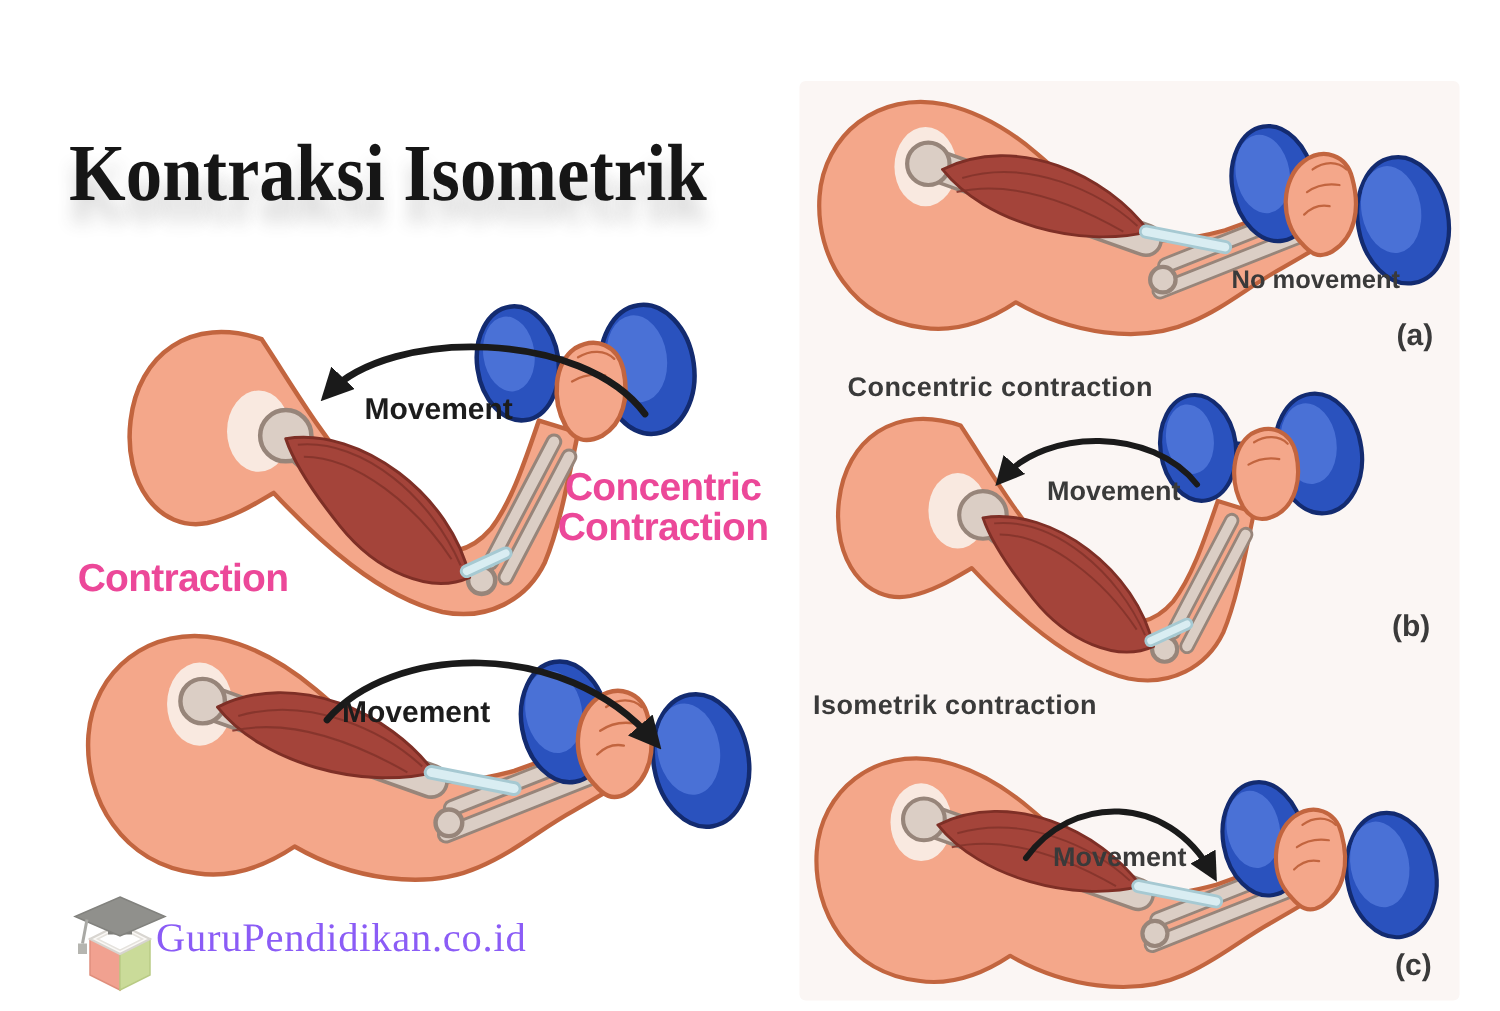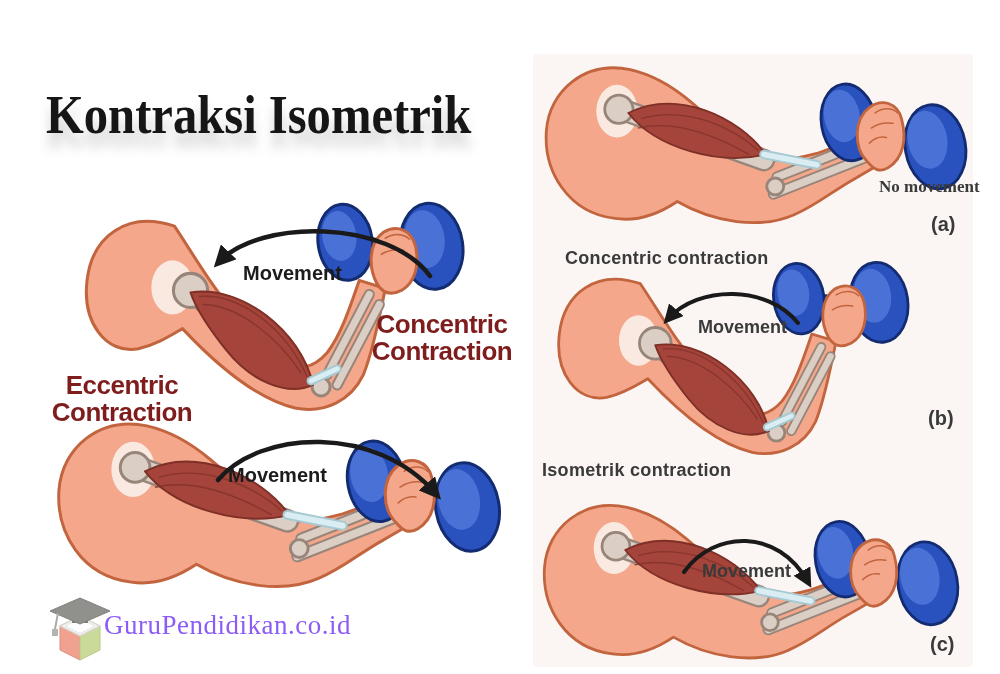--- a/index.html
+++ b/index.html
@@ -3,21 +3,21 @@
 <meta charset="utf-8">
 <style>
   html,body{margin:0;padding:0;}
   body{
     width:1000px;height:674px;position:relative;background:#ffffff;overflow:hidden;
     font-family:"Liberation Sans", sans-serif;
   }
   .abs{position:absolute;}
   .lbl{font-weight:700;color:#1c1c1c;white-space:nowrap;}
   .rlbl{font-weight:700;color:#3a3a3a;white-space:nowrap;}
-  .center2{text-align:center;font-weight:700;color:#7f1d1d;line-height:27px;font-size:26px;letter-spacing:-0.5px;}
+  .center2{text-align:center;font-weight:700;color:#ec4899;line-height:27px;font-size:26px;letter-spacing:-0.5px;}
   #page-title{
     font-family:"Liberation Serif", serif;font-weight:700;font-size:54px;color:#161616;
     white-space:nowrap;text-shadow:0 14px 12px rgba(60,60,60,0.22);text-decoration:underline;
   }
   #page-title .squeeze{display:inline-block;transform:scaleX(0.90);transform-origin:left center;}
   .rightbg{background:#fbf6f4;border-radius:4px;}
   #watermark-text{
     font-family:"Liberation Serif", serif;font-size:27px;color:#8b5cf6;white-space:nowrap;letter-spacing:0.5px;
   }
   
@@ -141,21 +141,20 @@
 <svg class="abs" style="left:203px;top:214px;" width="235" height="68" viewBox="0 0 235 68">
   <path class="arrow" stroke-width="4.5" d="M 16,48 C 58,4 186,6 227,62" marker-start="url(#arrowhead)"></path>
 </svg>
 <div class="abs lbl" style="left:243px;top:262px;font-size:20px;">Movement</div>
 
 <div class="abs center2" style="left:358px;top:311px;width:168px;">
   <div>Concentric</div>
   <div>Contraction</div>
 </div>
 <div class="abs center2" style="left:32px;top:372px;width:180px;">
-  <div>Eccentric</div>
   <div>Contraction</div>
 </div>
 
 <svg class="abs" style="left:48px;top:416px;" width="460" height="178" viewBox="0 0 465 180">
     <use href="#arm-extended"></use>
   </svg>
 <svg class="abs" style="left:208px;top:424px;" width="240" height="84" viewBox="0 0 240 84">
   <path class="arrow" stroke-width="4.5" d="M 10,56 C 52,6 168,0 228,70" marker-end="url(#arrowhead)"></path>
 </svg>
 <div class="abs lbl" style="left:228px;top:464px;font-size:20px;">Movement</div>
@@ -170,21 +169,21 @@
     <polygon points="32,2 62,15 32,28 2,15" fill="#90908C" stroke="#82827E" stroke-width="1"></polygon>
     <line x1="10" y1="17" x2="7" y2="33" stroke="#A9A9A5" stroke-width="2"></line>
     <rect x="4" y="33" width="6" height="7" fill="#B5B5B0"></rect>
   </svg>
   <span id="watermark-text" style="position:absolute;left:56px;top:14px;">GuruPendidikan.co.id</span>
 </div>
 
 <svg class="abs" style="left:536px;top:60px;" width="438" height="170" viewBox="0 0 465 180">
     <use href="#arm-extended"></use>
   </svg>
-<div class="abs rlbl" style="left:879px;top:177px;font-size:17px;font-family:Liberation Serif, serif;">No movement</div>
+<div class="abs rlbl" style="left:821px;top:177px;font-size:17px;">No movement</div>
 <div class="abs rlbl" style="left:931px;top:213px;font-size:20px;">(a)</div>
 
 <div class="abs rlbl" style="left:565px;top:226px;font-size:18px;letter-spacing:0.3px;margin-top:22px;">Concentric contraction</div>
 <svg class="abs" style="left:545px;top:252px;" width="420" height="205" viewBox="0 0 450 220">
     <use href="#arm-flexed"></use>
   </svg>
 <svg class="abs" style="left:656px;top:281px;" width="152" height="52" viewBox="0 0 152 52">
   <path class="arrow" stroke-width="4" d="M 12,38 C 42,4 112,4 142,42" marker-start="url(#arrowhead)"></path>
 </svg>
 <div class="abs rlbl" style="left:698px;top:317px;font-size:18px;">Movement</div>

